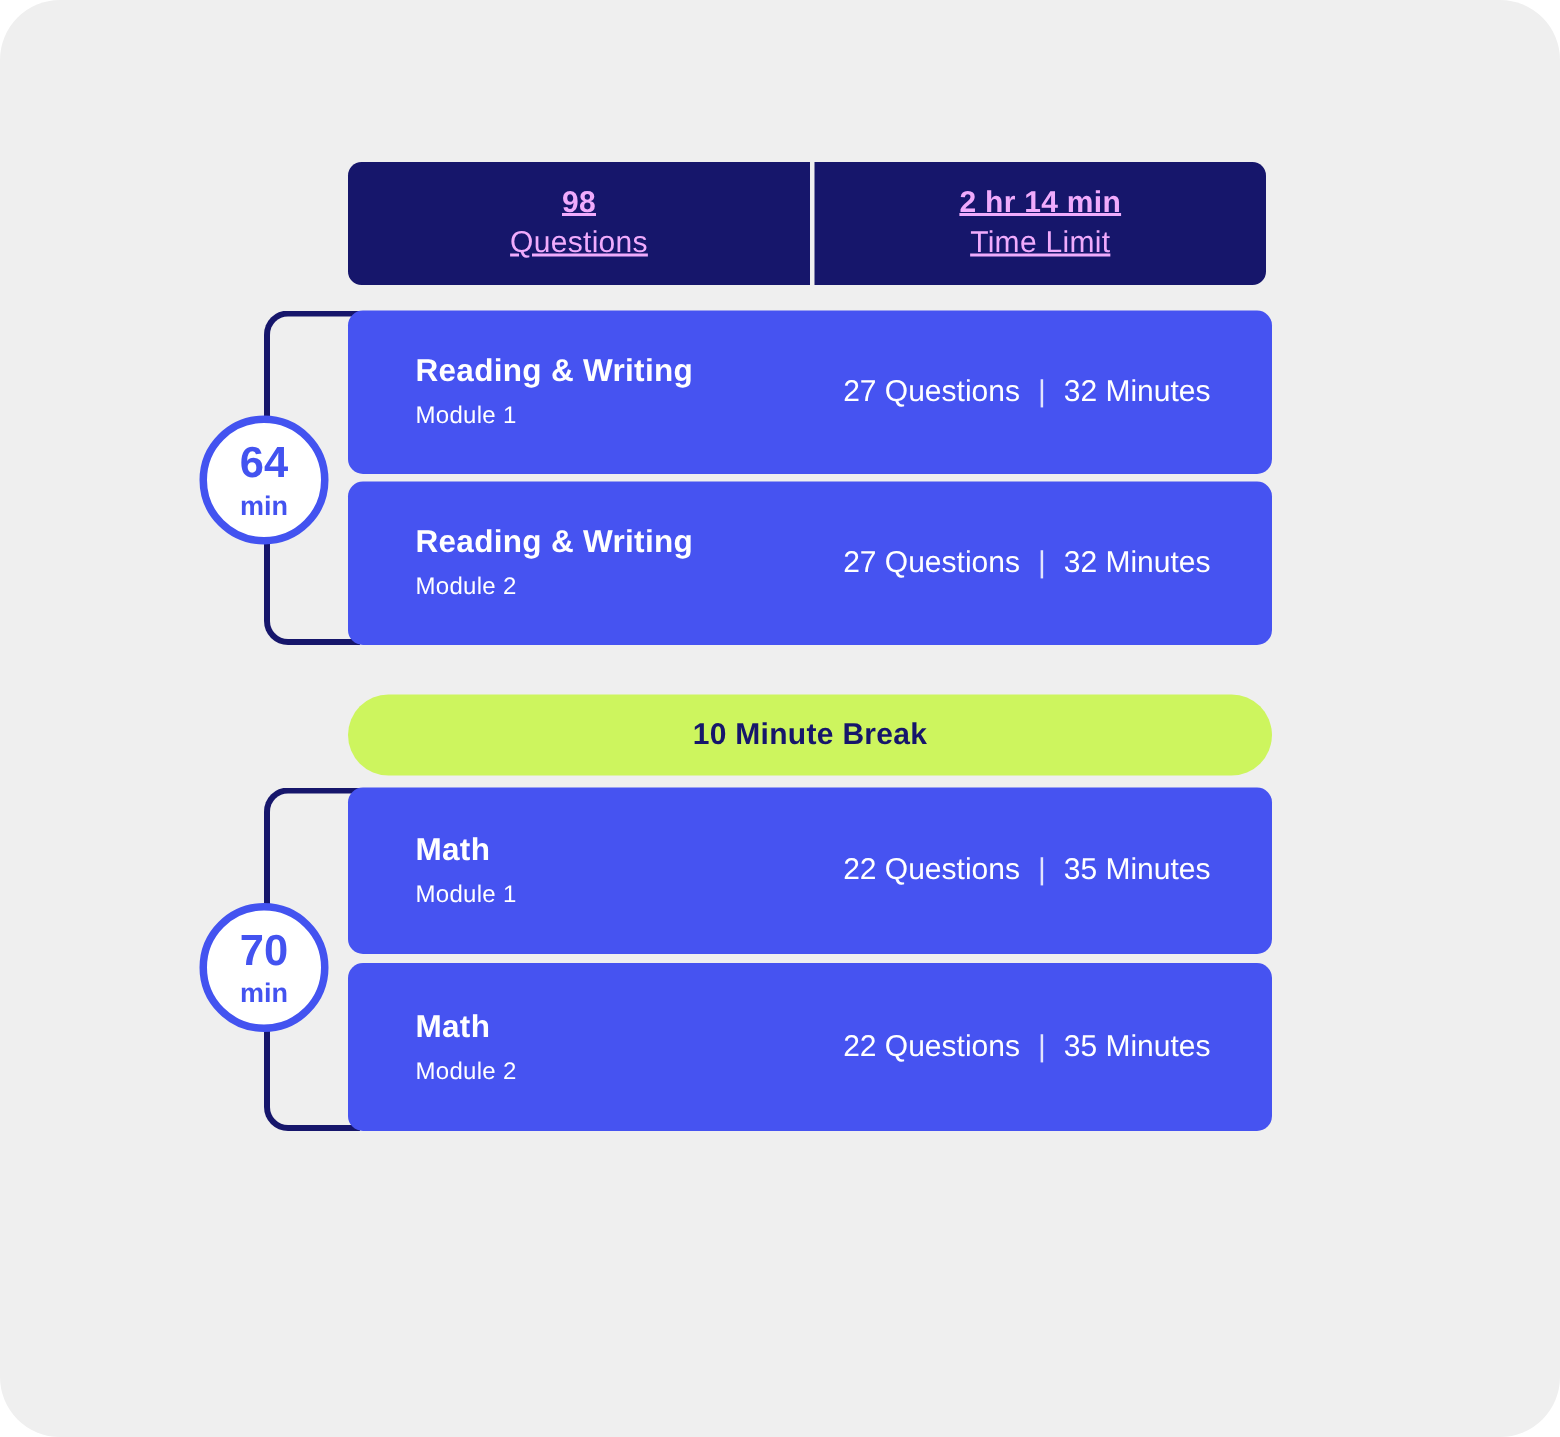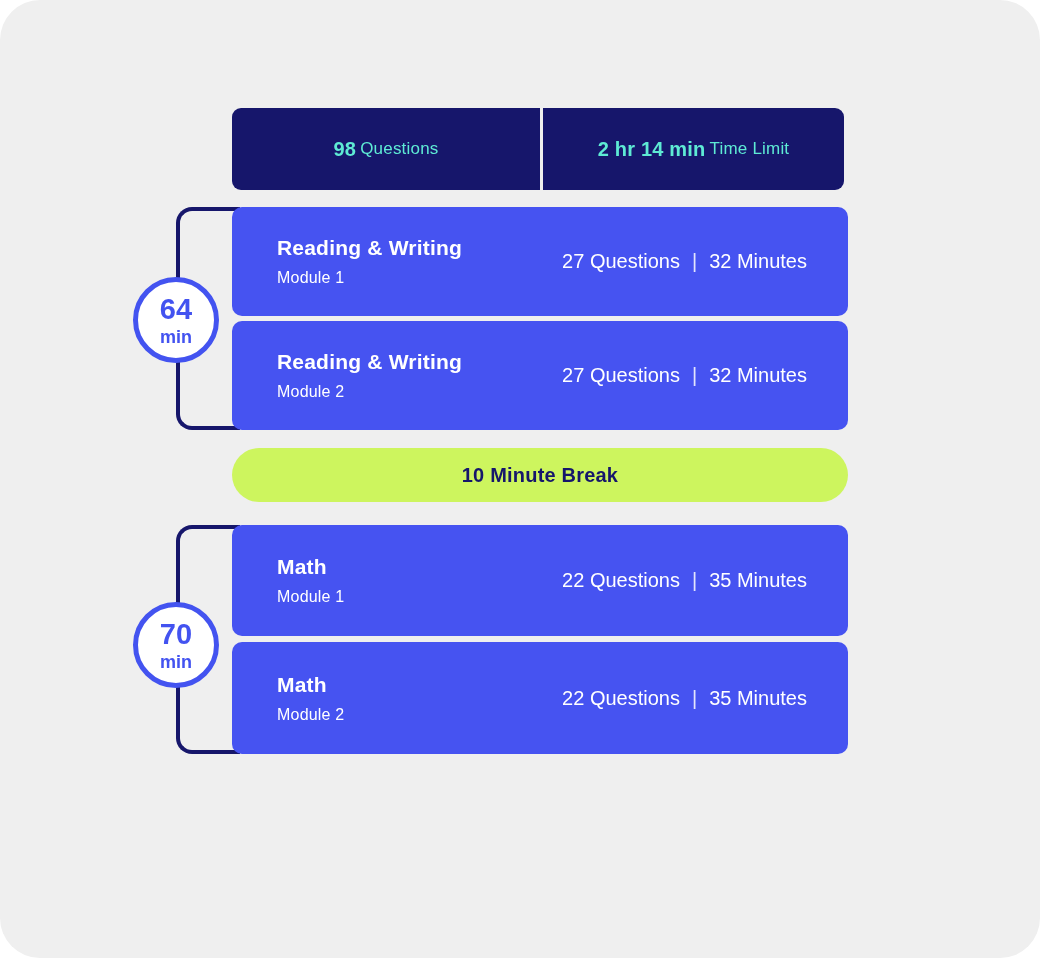--- a/index.html
+++ b/index.html
@@ -14,29 +14,30 @@
     width: 1040px; height: 958px;
     background: #efefef;
     border-radius: 40px;
     overflow: hidden;
   }
 
   
   .header-cell {
     position: absolute; top: 108px; height: 82px;
     background: #16166b;
-    color: #5eead4;
-    display: flex; flex-direction: row;
+    color: #f0abfc;
+    display: flex; flex-direction: column;
     align-items: center; justify-content: center;
     gap: 4px;
+    text-decoration: underline;
   }
   .header-cell.left  { left: 232px; width: 308px; border-radius: 9px 0 0 9px; }
   .header-cell.right { left: 543px; width: 301px; border-radius: 0 9px 9px 0; }
   .header-strong { font-size: 20px; font-weight: 700; letter-spacing: .2px; }
-  .header-sub    { font-size: 17px; font-weight: 400; letter-spacing: .2px; }
+  .header-sub    { font-size: 20px; font-weight: 400; letter-spacing: .2px; }
 
   
   .bracket {
     position: absolute; left: 176px; width: 64px;
     border: 4px solid #16166b; border-right: none;
     border-radius: 16px 0 0 16px;
     background: transparent;
     z-index: 0;
   }
   .bracket.s1 { top: 207px; height: 223px; }
@@ -82,20 +83,21 @@
 
   
   .pill {
     position: absolute; left: 232px; width: 616px; height: 54px;
     background: #cdf55e;
     border-radius: 27px;
     display: flex; align-items: center; justify-content: center;
     color: #16166b;
     font-size: 20px; font-weight: 700; letter-spacing: .2px;
     z-index: 1;
+    margin-top: 15px;
   }
   .pill.break    { top: 448px; }
   .pill.complete { top: 782px; }
 </style>
 </head>
 <body>
 
 <div class="canvas">
 
   <div class="header-cell left">

